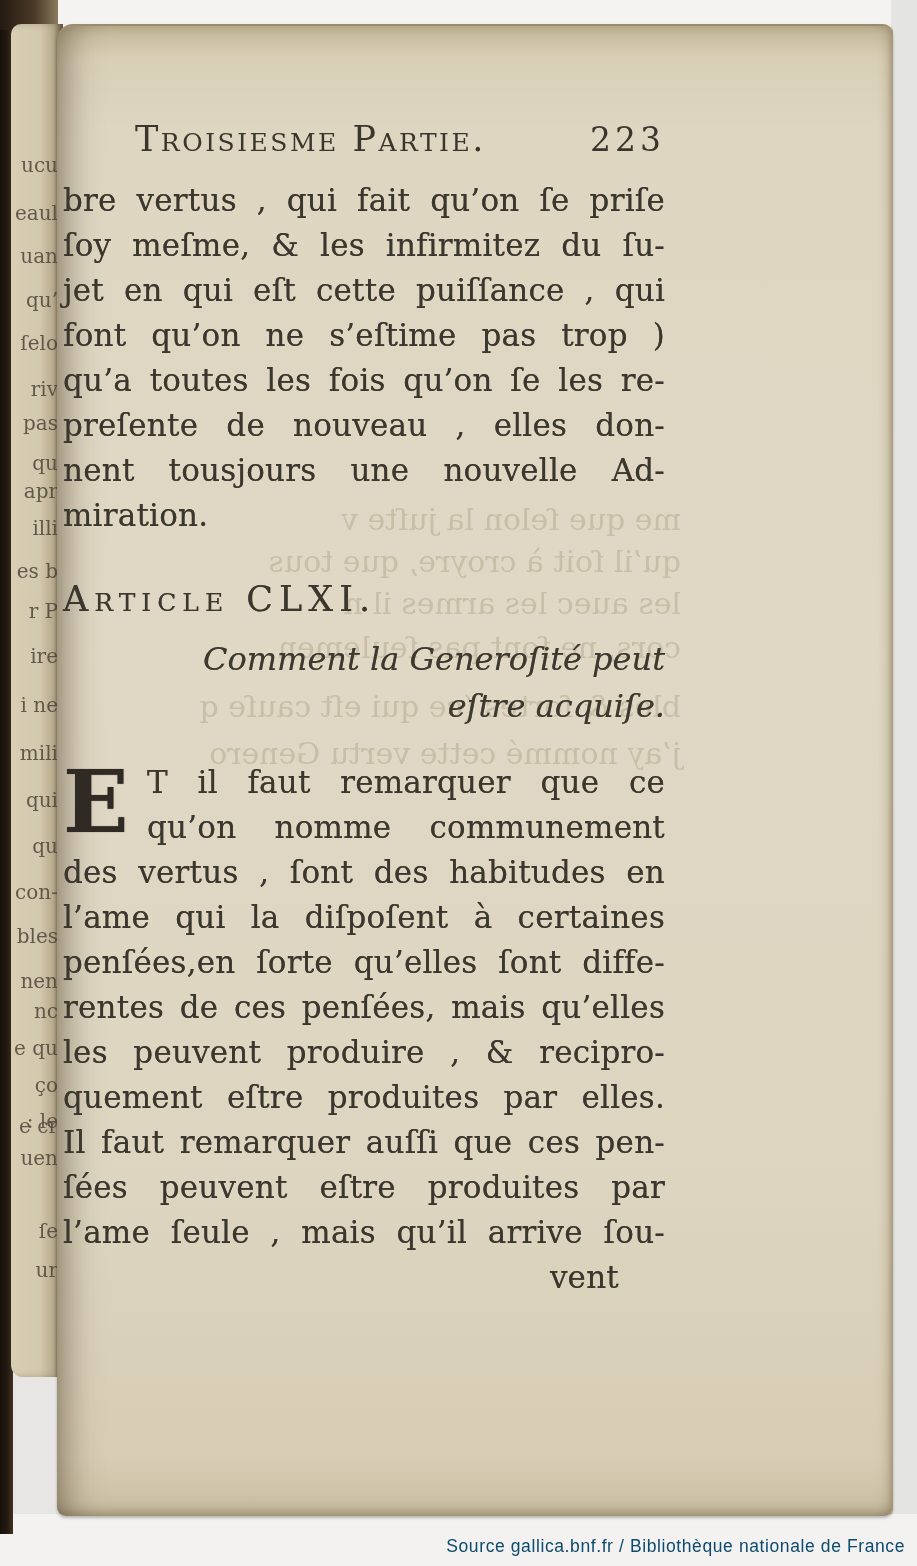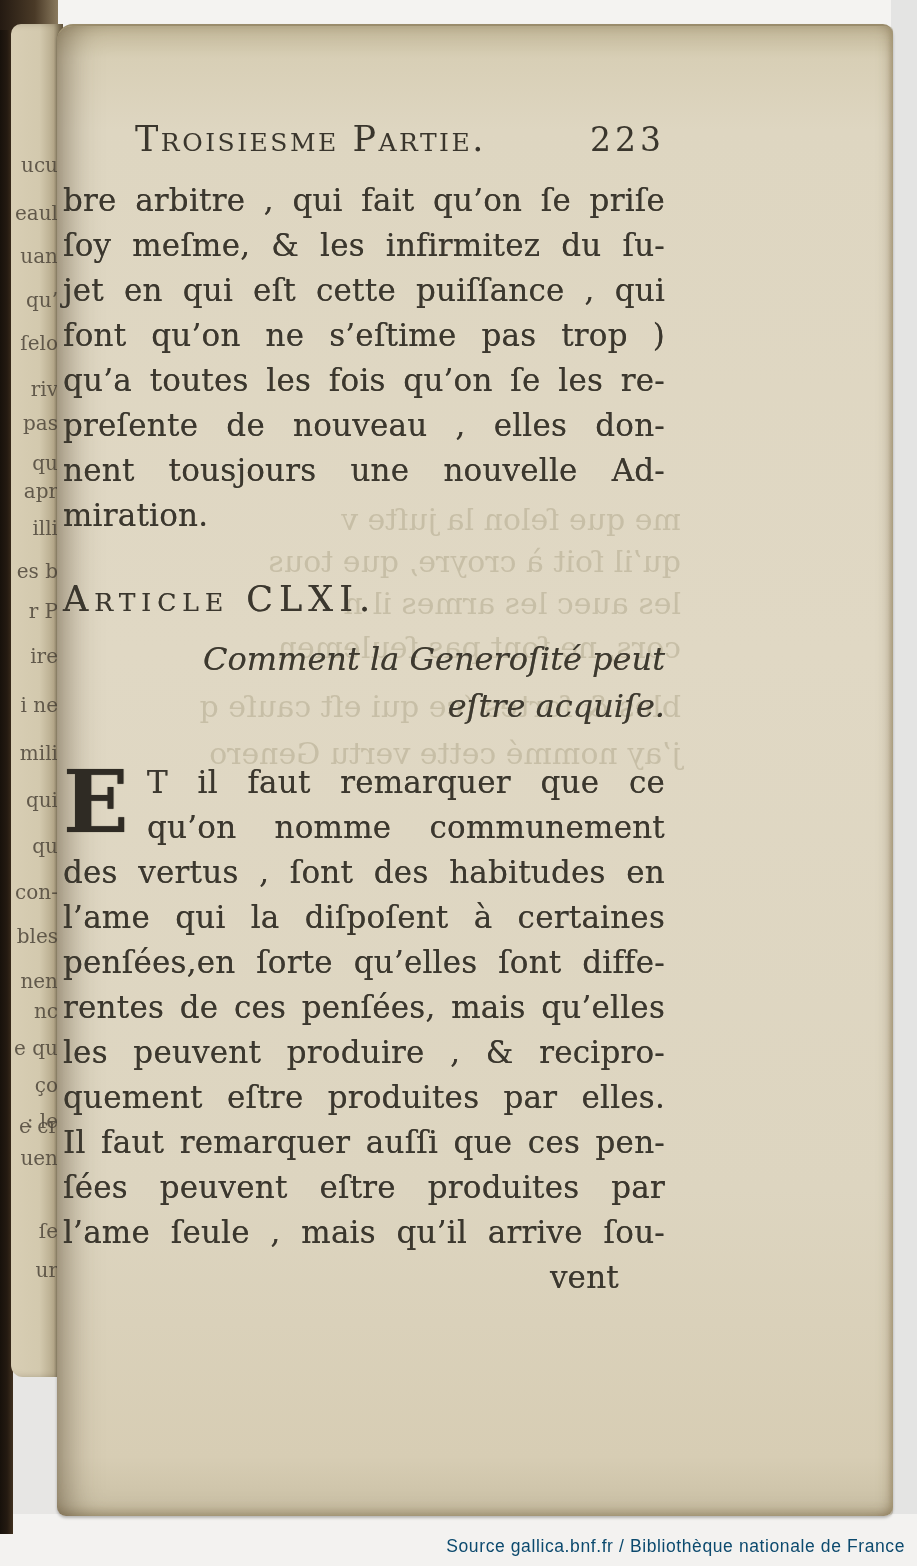--- a/index.html
+++ b/index.html
@@ -123,21 +123,21 @@
   <div class="st" style="top:710px">j’ay nommé cette vertu Genero</div>
 
   <div class="col">
 
     <div class="hdr">
       <span class="t">Troisiesme Partie.</span>
       <span class="n">223</span>
     </div>
 
     <div class="p1">
-      <div class="tl">bre arbitre , qui fait qu’on ſe priſe</div>
+      <div class="tl">bre vertus , qui fait qu’on ſe priſe</div>
       <div class="tl">ſoy meſme, &amp; les infirmitez du ſu-</div>
       <div class="tl">jet en qui eſt cette puiſſance , qui</div>
       <div class="tl">font qu’on ne s’eſtime pas trop )</div>
       <div class="tl">qu’a toutes les fois qu’on ſe les re-</div>
       <div class="tl">preſente de nouveau , elles don-</div>
       <div class="tl">nent tousjours une nouvelle Ad-</div>
       <div class="tl short">miration.</div>
     </div>
 
     <div class="art">Article CLXI.</div>

